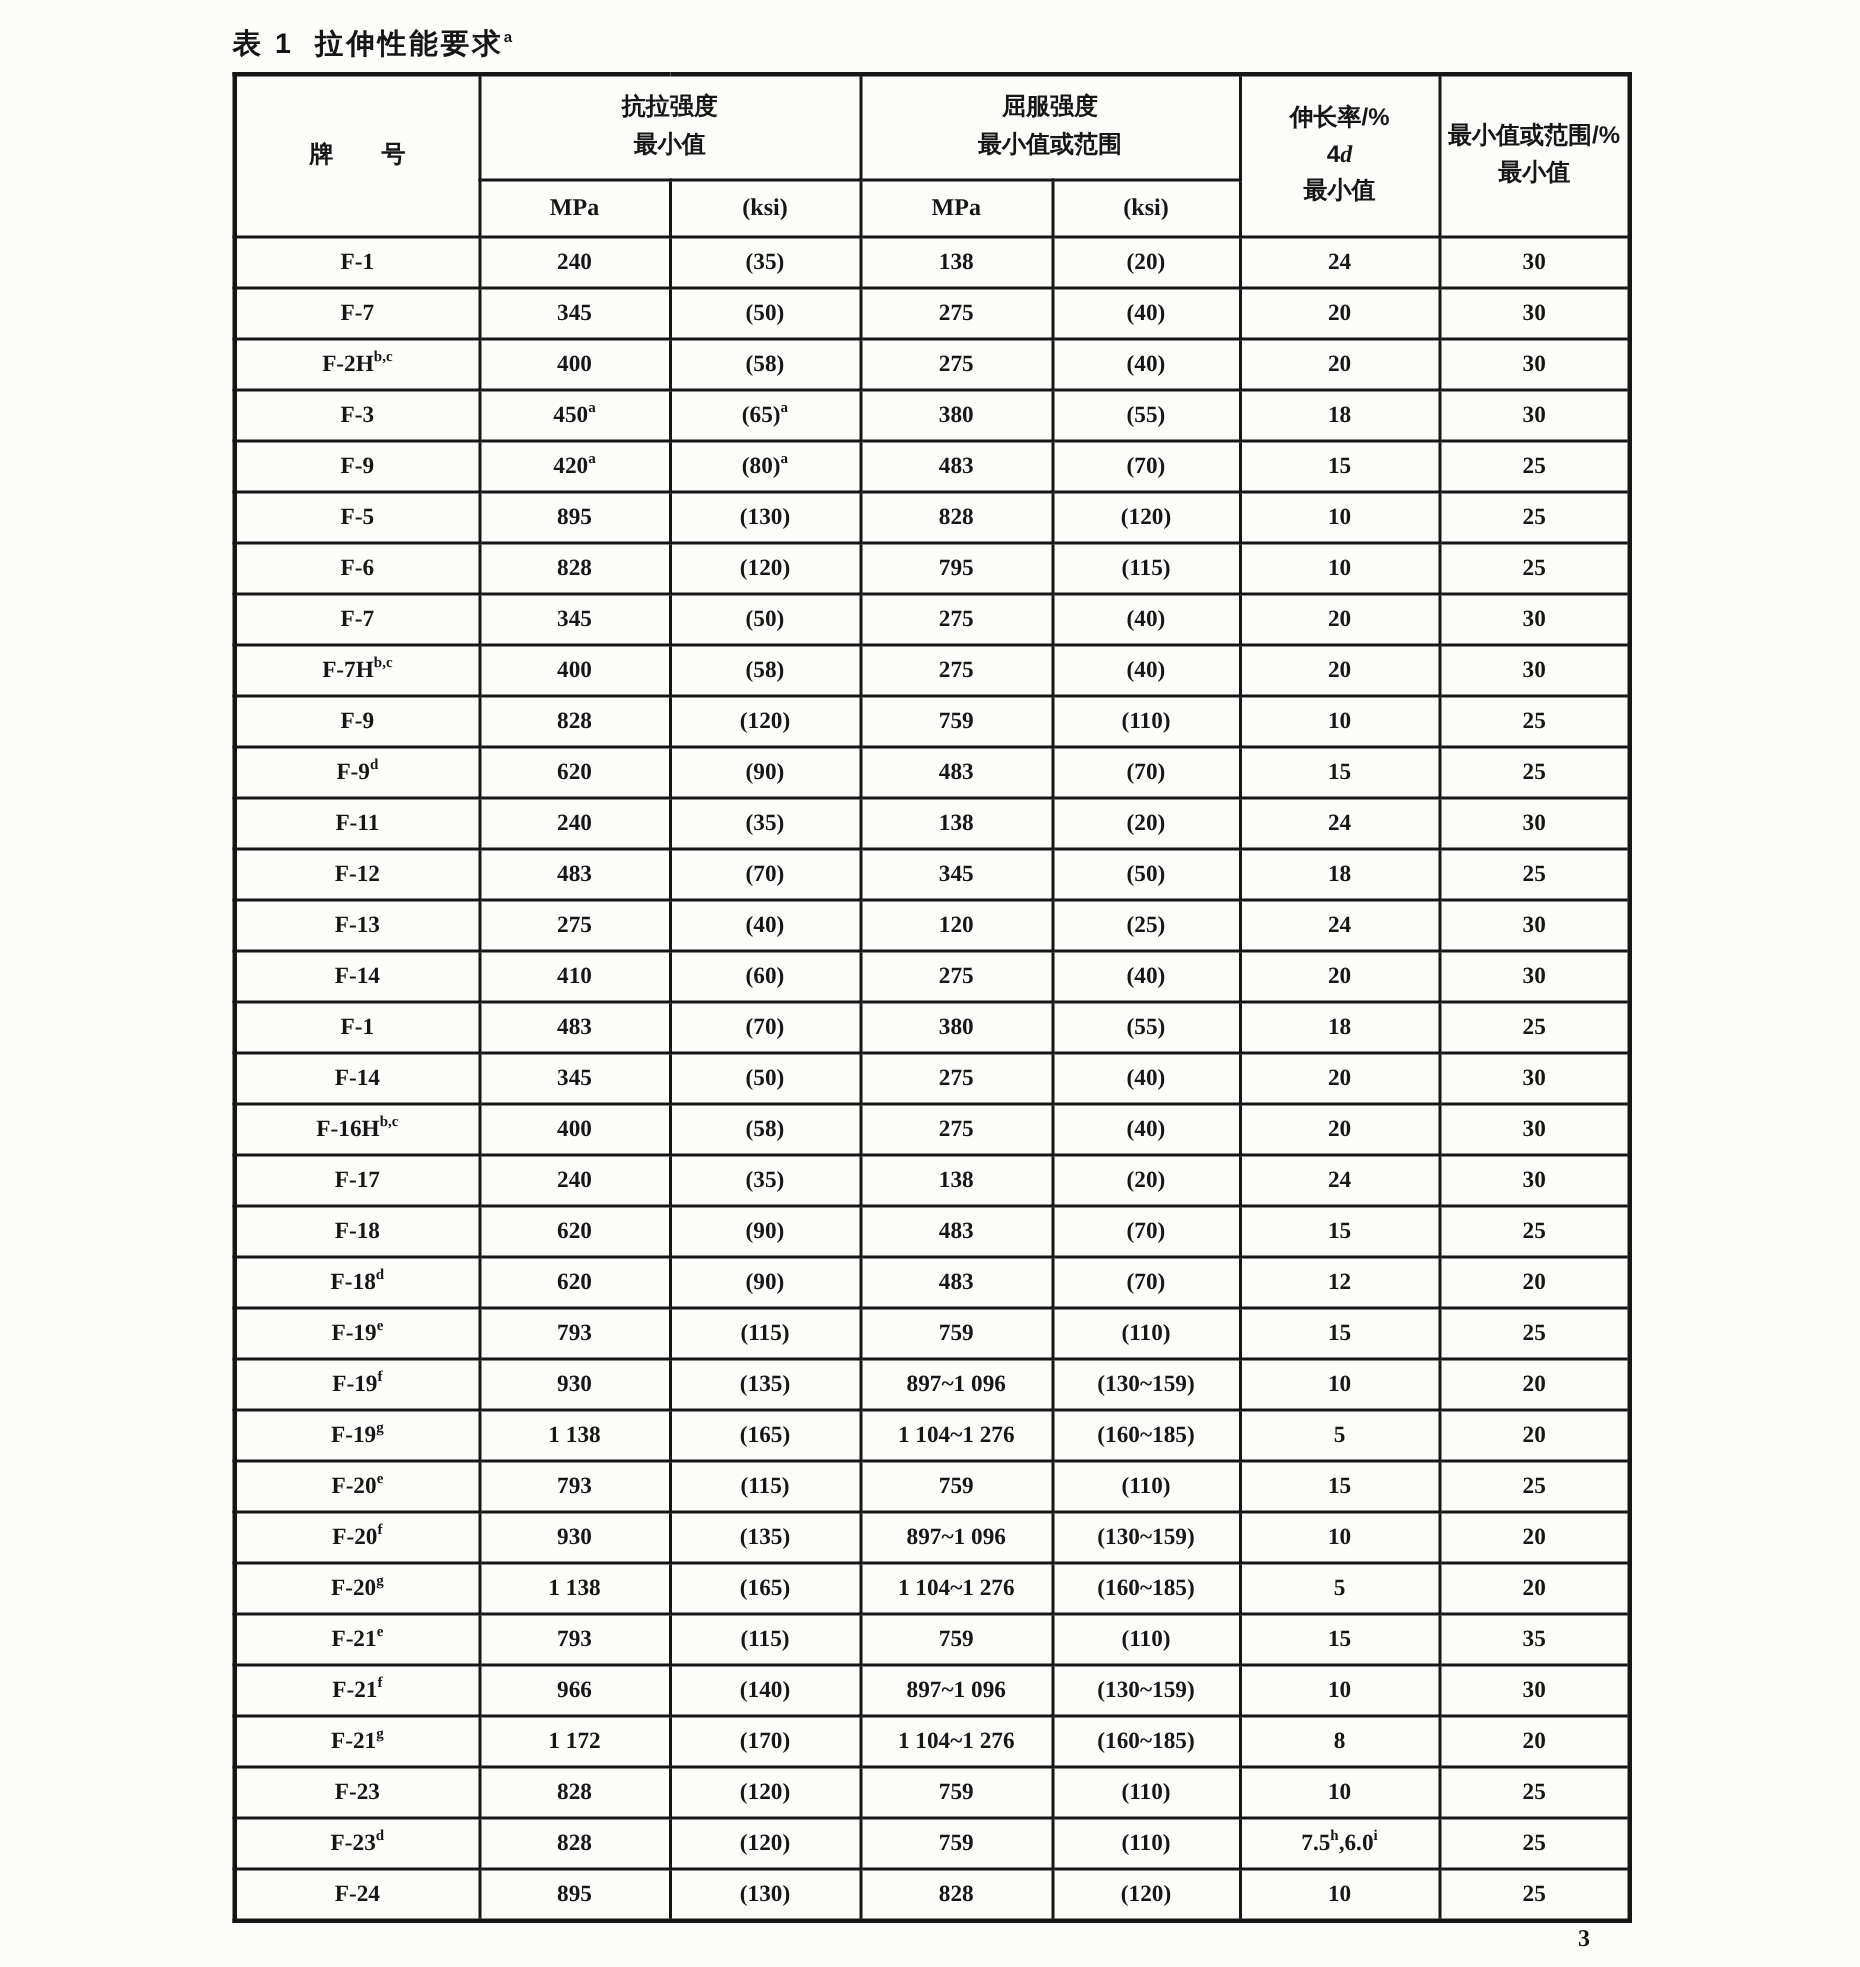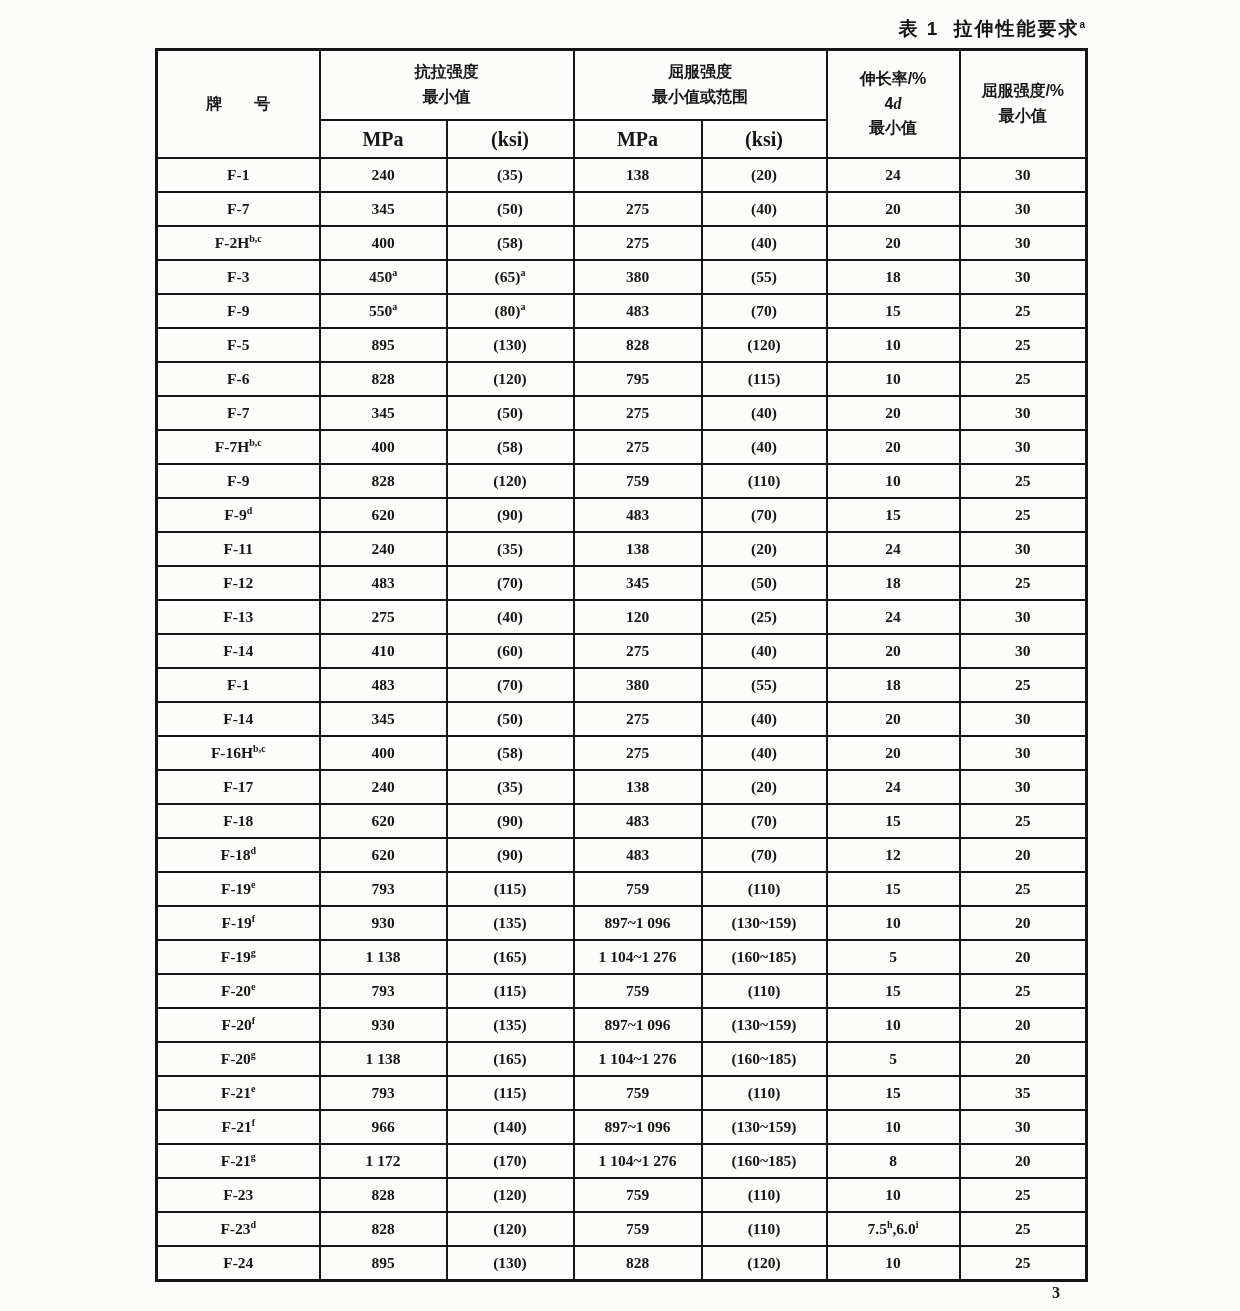--- a/index.html
+++ b/index.html
@@ -6,21 +6,21 @@
   body {
     width:1240px; height:1311px;
     background:#fcfcfa;
     color:#161616;
     font-family:"Liberation Serif","DejaVu Serif",serif;
     position:relative;
     overflow:hidden;
   }
   .doc-title {
     position:absolute; top:16px; left:155px; width:930px;
-    text-align:right;
+    text-align:left;
     font-family:"Liberation Sans","DejaVu Sans",sans-serif;
     font-weight:bold; font-size:19px; letter-spacing:2px;
   }
   .doc-title .title-text { margin-left:14px; }
   .doc-title sup { font-size:10px; letter-spacing:0; }
 
   table.spec-table {
     position:absolute; left:155px; top:48px; width:930px;
     border-collapse:collapse; table-layout:fixed;
     border:3px solid #161616;
@@ -31,21 +31,21 @@
     padding:0;
   }
   .spec-table thead th {
     font-family:"Liberation Sans","DejaVu Sans",sans-serif;
     font-weight:bold; font-size:16px; line-height:1.55;
   }
   .spec-table thead tr.group-row th { height:68px; }
   .spec-table thead tr.unit-row th {
     height:36px;
     font-family:"Liberation Serif","DejaVu Serif",serif;
-    font-size:20px; font-weight:bold;
+    font-size:16px; font-weight:bold;
   }
   .spec-table thead th i { font-family:"Liberation Serif","DejaVu Serif",serif; font-weight:bold; }
   .spec-table tbody td {
     height:32px; font-size:15.5px; font-weight:bold;
     white-space:nowrap;
   }
   .spec-table sup {
     font-size:10px; vertical-align:super; line-height:0;
   }
   .page-number {
@@ -80,21 +80,21 @@
       <th colspan="2">
         <div>屈服强度</div>
         <div>最小值或范围</div>
       </th>
       <th rowspan="2">
         <div>伸长率/%</div>
         <div><span>4</span><i>d</i></div>
         <div>最小值</div>
       </th>
       <th rowspan="2">
-        <div>屈服强度/%</div>
+        <div>最小值或范围/%</div>
         <div>最小值</div>
       </th>
     </tr>
     <tr class="unit-row">
       <th>MPa</th>
       <th>(ksi)</th>
       <th>MPa</th>
       <th>(ksi)</th>
     </tr>
   </thead>
@@ -130,21 +130,21 @@
     <td>F-3</td>
     <td><span>450</span><sup>a</sup></td>
     <td><span>(65)</span><sup>a</sup></td>
     <td>380</td>
     <td>(55)</td>
     <td>18</td>
     <td>30</td>
   </tr>
       <tr>
     <td>F-9</td>
-    <td><span>550</span><sup>a</sup></td>
+    <td><span>420</span><sup>a</sup></td>
     <td><span>(80)</span><sup>a</sup></td>
     <td>483</td>
     <td>(70)</td>
     <td>15</td>
     <td>25</td>
   </tr>
       <tr>
     <td>F-5</td>
     <td>895</td>
     <td>(130)</td>

